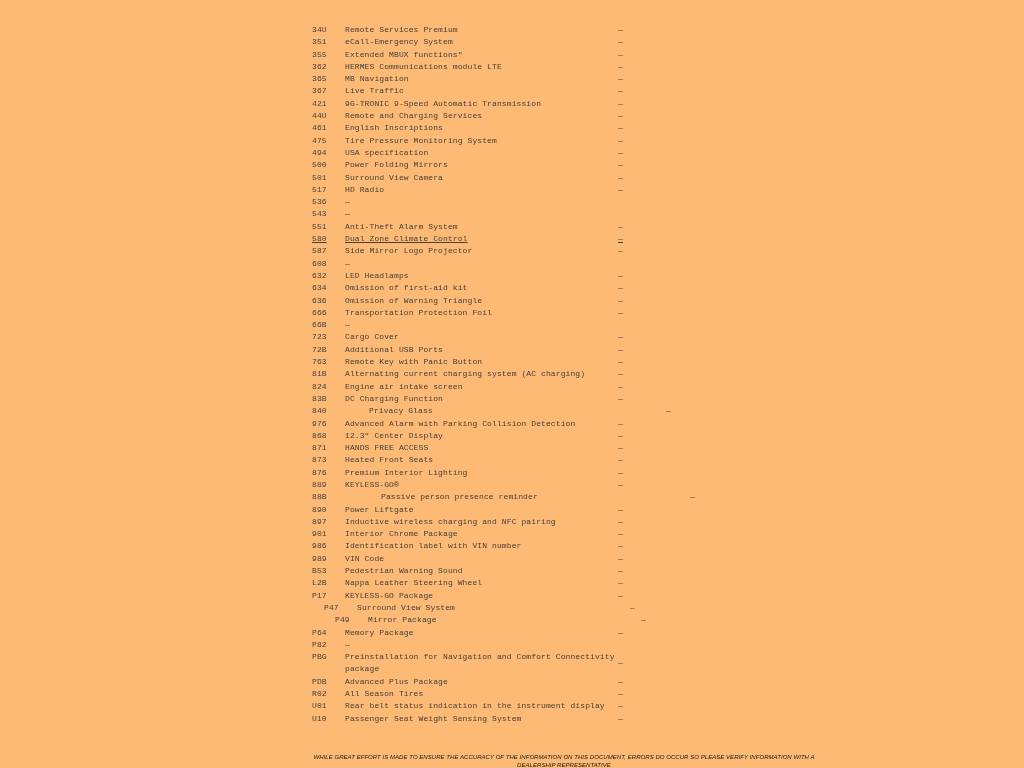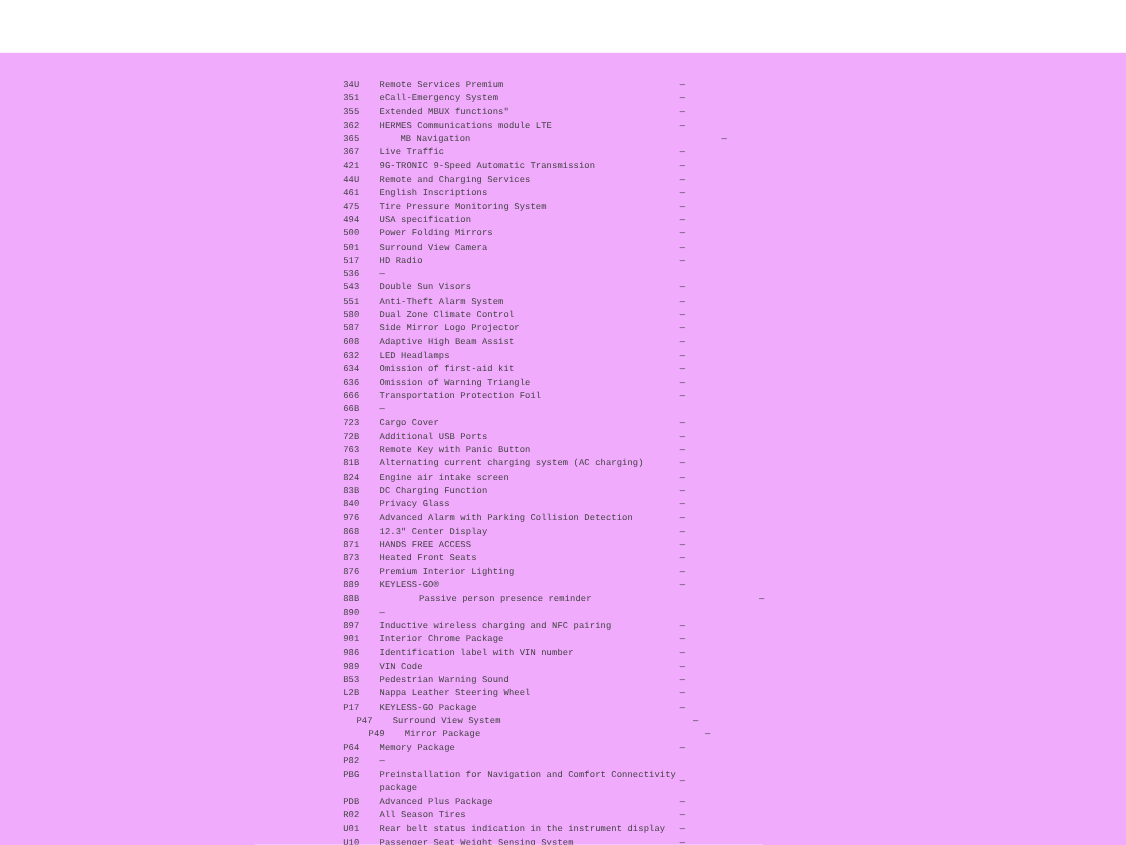--- a/index.html
+++ b/index.html
@@ -10,22 +10,21 @@
     width: 1024px;
     height: 768px;
     background: #ffffff;
     overflow: hidden;
     position: relative;
     font-family: "Liberation Mono", "DejaVu Sans Mono", monospace;
   }
   .page {
     position: absolute;
     inset: 0;
-    background: #f0abfc;
-    margin-top: 48px;
+    background: #fdba74;
   }
   .options-table {
     position: absolute;
     left: 312px;
     top: 24px;
     width: 316px;
   }
   .row {
     display: flex;
     align-items: flex-start;
@@ -88,21 +87,21 @@
     <span class="desc">Extended MBUX functions"</span>
     <span class="val">—</span>
   </div>
 
   <div class="row" style="color: rgb(65, 65, 65);">
     <span class="code">362</span>
     <span class="desc">HERMES Communications module LTE</span>
     <span class="val">—</span>
   </div>
 
-  <div class="row" style="color: rgb(65, 65, 65); gap: 19px;">
+  <div class="row" style="color: rgb(65, 65, 65);">
     <span class="code">365</span>
     <span class="desc">MB Navigation</span>
     <span class="val">—</span>
   </div>
 
   <div class="row" style="color: rgb(65, 65, 65);">
     <span class="code">367</span>
     <span class="desc">Live Traffic</span>
     <span class="val">—</span>
   </div>
@@ -155,45 +154,43 @@
     <span class="val">—</span>
   </div>
 
   <div class="row" style="color: rgb(65, 65, 65);">
     <span class="code">536</span>
     <span class="val">—</span>
   </div>
 
   <div class="row" style="color: rgb(65, 65, 65);">
     <span class="code">543</span>
-    <span class="desc">Double Sun Visors</span>
     <span class="val">—</span>
   </div>
 
   <div class="row" style="color: rgb(65, 65, 65);">
     <span class="code">551</span>
     <span class="desc">Anti-Theft Alarm System</span>
     <span class="val">—</span>
   </div>
 
-  <div class="row" style="color: rgb(65, 65, 65);">
+  <div class="row" style="color: rgb(65, 65, 65); text-decoration: underline;">
     <span class="code">580</span>
     <span class="desc">Dual Zone Climate Control</span>
     <span class="val">—</span>
   </div>
 
   <div class="row" style="color: rgb(65, 65, 65);">
     <span class="code">587</span>
     <span class="desc">Side Mirror Logo Projector</span>
     <span class="val">—</span>
   </div>
 
   <div class="row" style="color: rgb(65, 65, 65);">
     <span class="code">608</span>
-    <span class="desc">Adaptive High Beam Assist</span>
     <span class="val">—</span>
   </div>
 
   <div class="row" style="color: rgb(65, 65, 65);">
     <span class="code">632</span>
     <span class="desc">LED Headlamps</span>
     <span class="val">—</span>
   </div>
 
   <div class="row" style="color: rgb(65, 65, 65);">
@@ -248,21 +245,21 @@
     <span class="desc">Engine air intake screen</span>
     <span class="val">—</span>
   </div>
 
   <div class="row" style="color: rgb(65, 65, 65);">
     <span class="code">83B</span>
     <span class="desc">DC Charging Function</span>
     <span class="val">—</span>
   </div>
 
-  <div class="row" style="color: rgb(65, 65, 65);">
+  <div class="row" style="color: rgb(65, 65, 65); gap: 24px;">
     <span class="code">840</span>
     <span class="desc">Privacy Glass</span>
     <span class="val">—</span>
   </div>
 
   <div class="row" style="color: rgb(65, 65, 65);">
     <span class="code">976</span>
     <span class="desc">Advanced Alarm with Parking Collision Detection</span>
     <span class="val">—</span>
   </div>
@@ -298,20 +295,21 @@
   </div>
 
   <div class="row" style="color: rgb(65, 65, 65); gap: 36px;">
     <span class="code">88B</span>
     <span class="desc">Passive person presence reminder</span>
     <span class="val">—</span>
   </div>
 
   <div class="row" style="color: rgb(65, 65, 65);">
     <span class="code">890</span>
+    <span class="desc">Power Liftgate</span>
     <span class="val">—</span>
   </div>
 
   <div class="row" style="color: rgb(65, 65, 65);">
     <span class="code">897</span>
     <span class="desc">Inductive wireless charging and NFC pairing</span>
     <span class="val">—</span>
   </div>
 
   <div class="row" style="color: rgb(65, 65, 65);">

